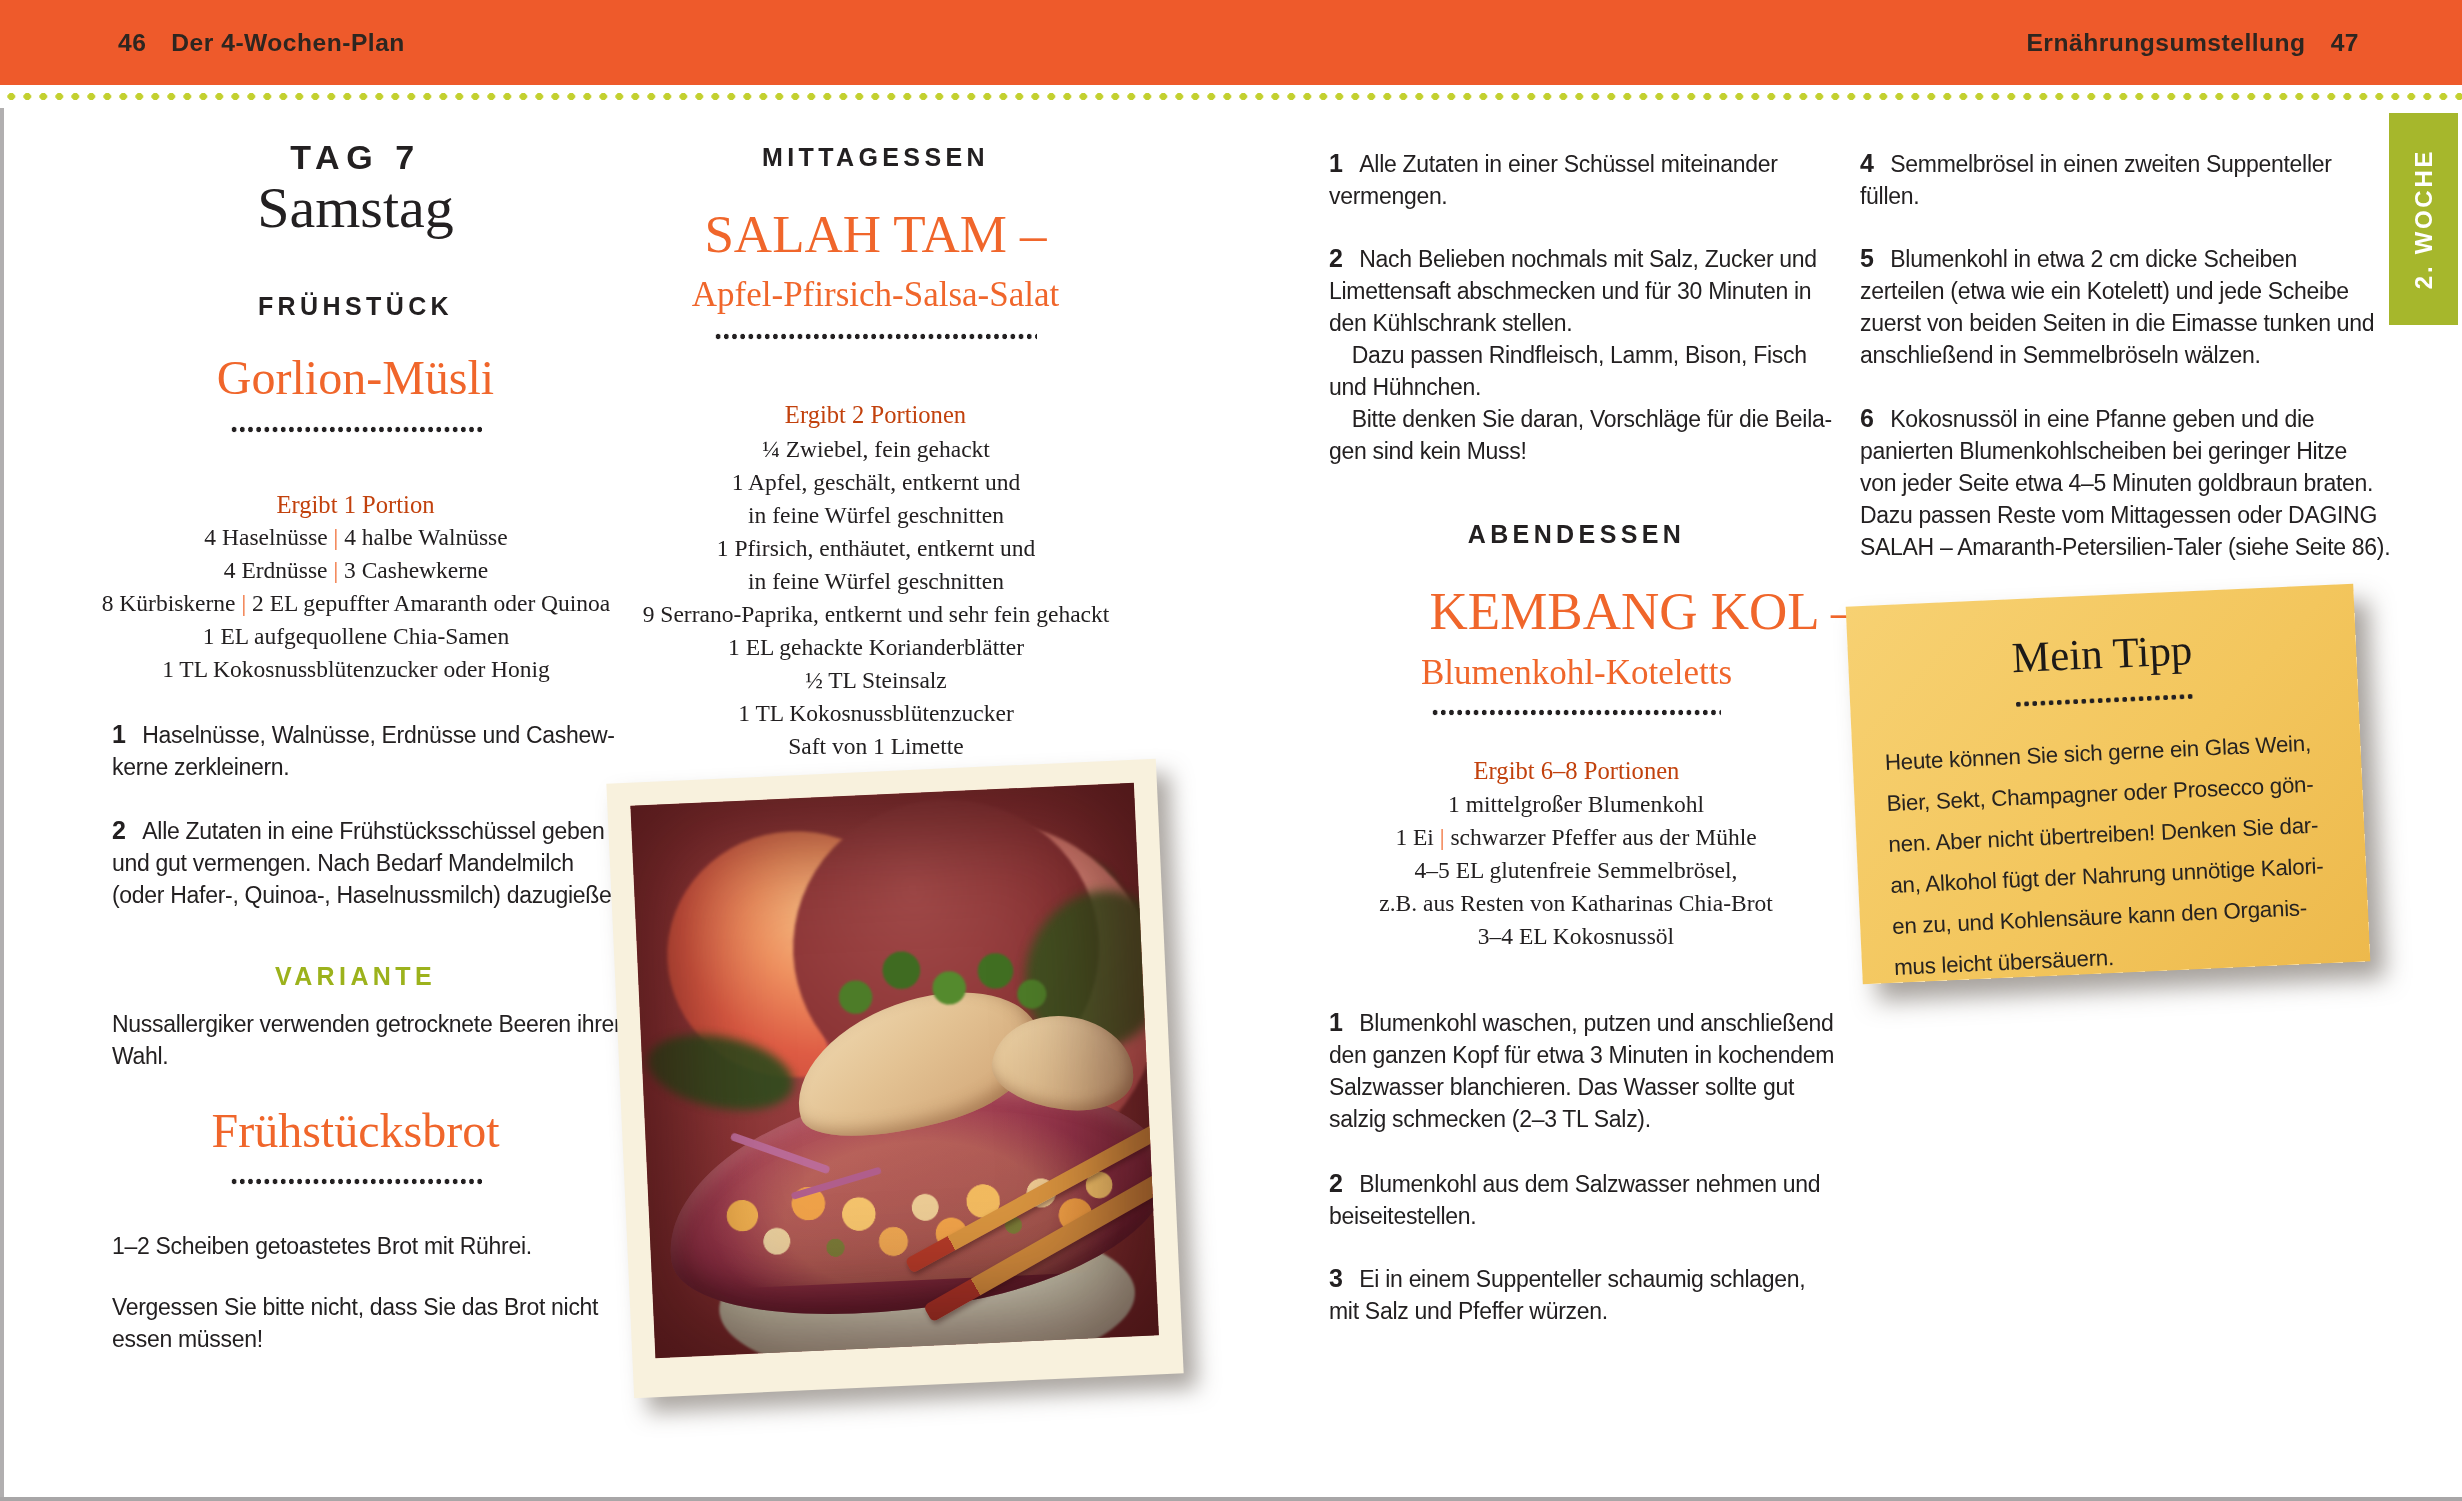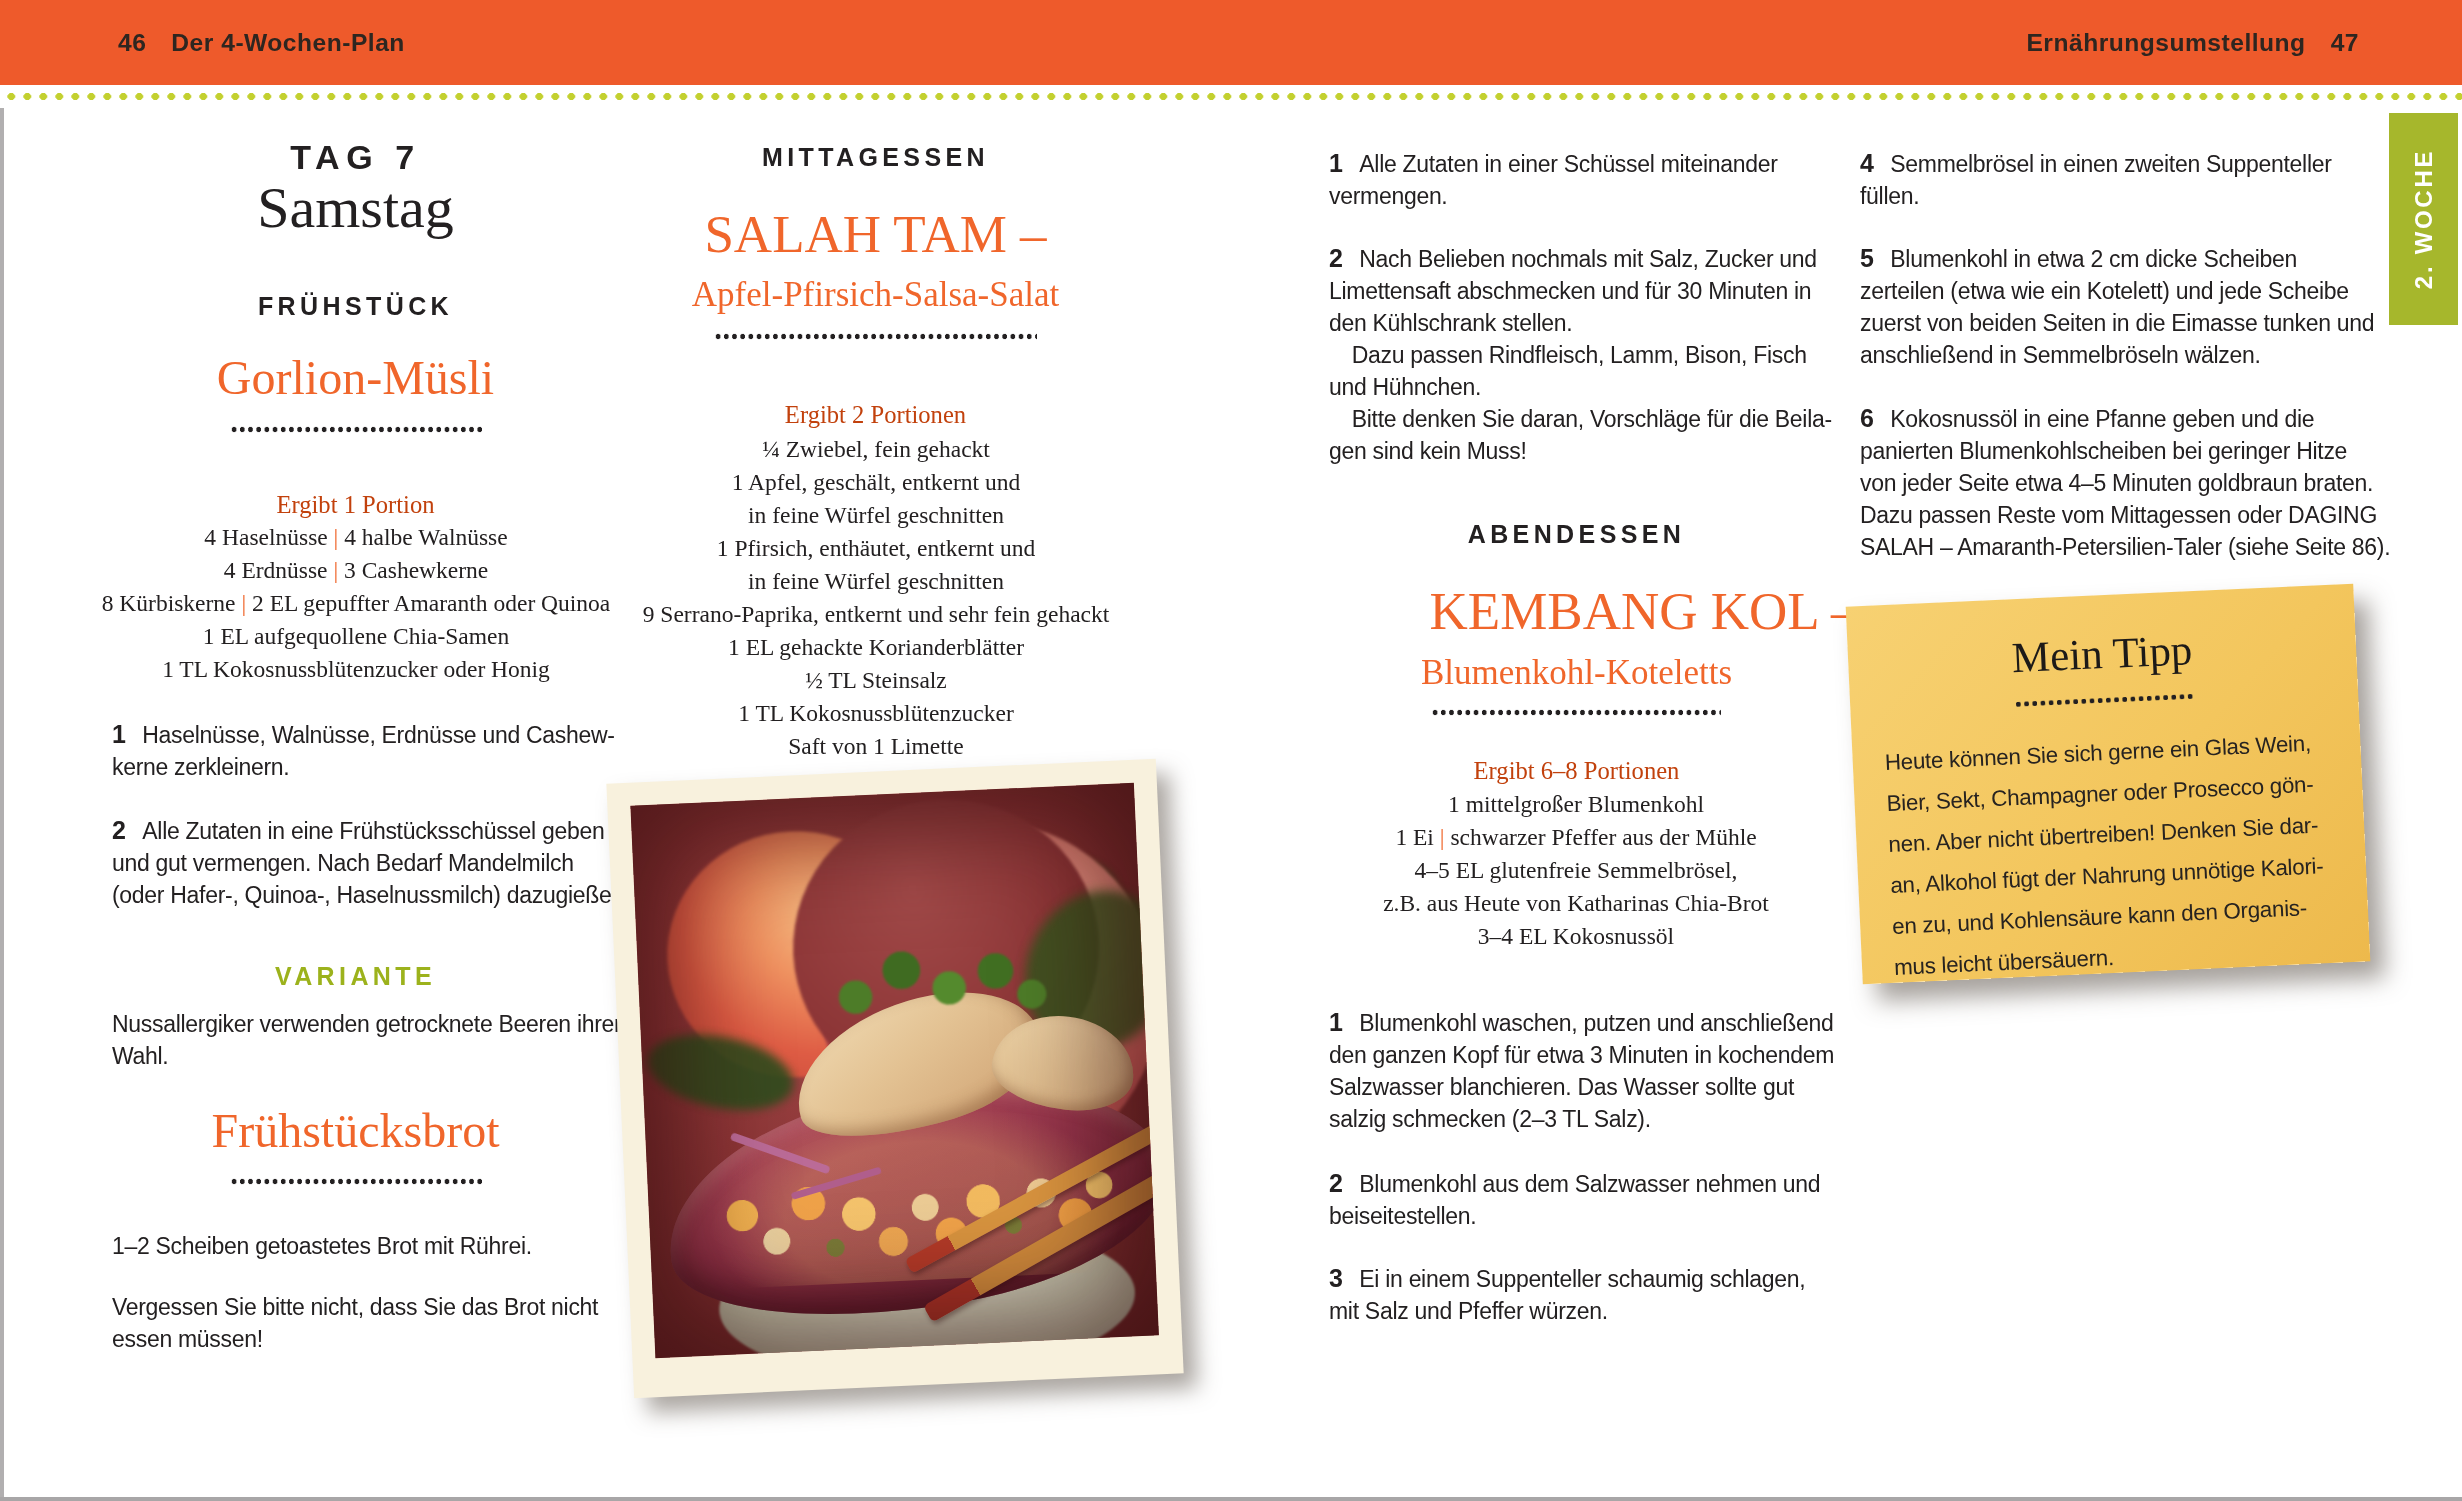--- a/index.html
+++ b/index.html
@@ -235,21 +235,21 @@
   </div>
   <div class="blk tc h-section" style="left:1303px;top:520px;width:547px;">ABENDESSEN</div>
   <div class="blk tc serif h-recipe-big" style="left:1370px;top:581px;width:547px;">KEMBANG KOL –</div>
   <div class="blk tc serif h-recipe-sub" style="left:1303px;top:653px;width:547px;">Blumenkohl-Koteletts</div>
   <div class="dotline" style="left:1431px;top:709px;width:290px;"></div>
   <div class="blk tc serif yield" style="left:1303px;top:757px;width:547px;">Ergibt 6–8 Portionen</div>
   <div class="blk tc serif ing" style="left:1275px;top:788px;width:602px;">
     <div>1 mittelgroßer Blumenkohl</div>
     <div>1 Ei <span class="pipe">|</span> schwarzer Pfeffer aus der Mühle</div>
     <div>4–5 EL glutenfreie Semmelbrösel,</div>
-    <div>z.B. aus Heute von Katharinas Chia-Brot</div>
+    <div>z.B. aus Resten von Katharinas Chia-Brot</div>
     <div>3–4 EL Kokosnussöl</div>
   </div>
   <div class="blk step" style="left:1329px;top:1006px;">
     <span class="stepnum">1</span><span class="steptext">Blumenkohl waschen, putzen und anschließend
 den ganzen Kopf für etwa 3 Minuten in kochendem
 Salzwasser blanchieren. Das Wasser sollte gut
 salzig schmecken (2–3 TL Salz).</span>
   </div>
   <div class="blk step" style="left:1329px;top:1167px;">
     <span class="stepnum">2</span><span class="steptext">Blumenkohl aus dem Salzwasser nehmen und

